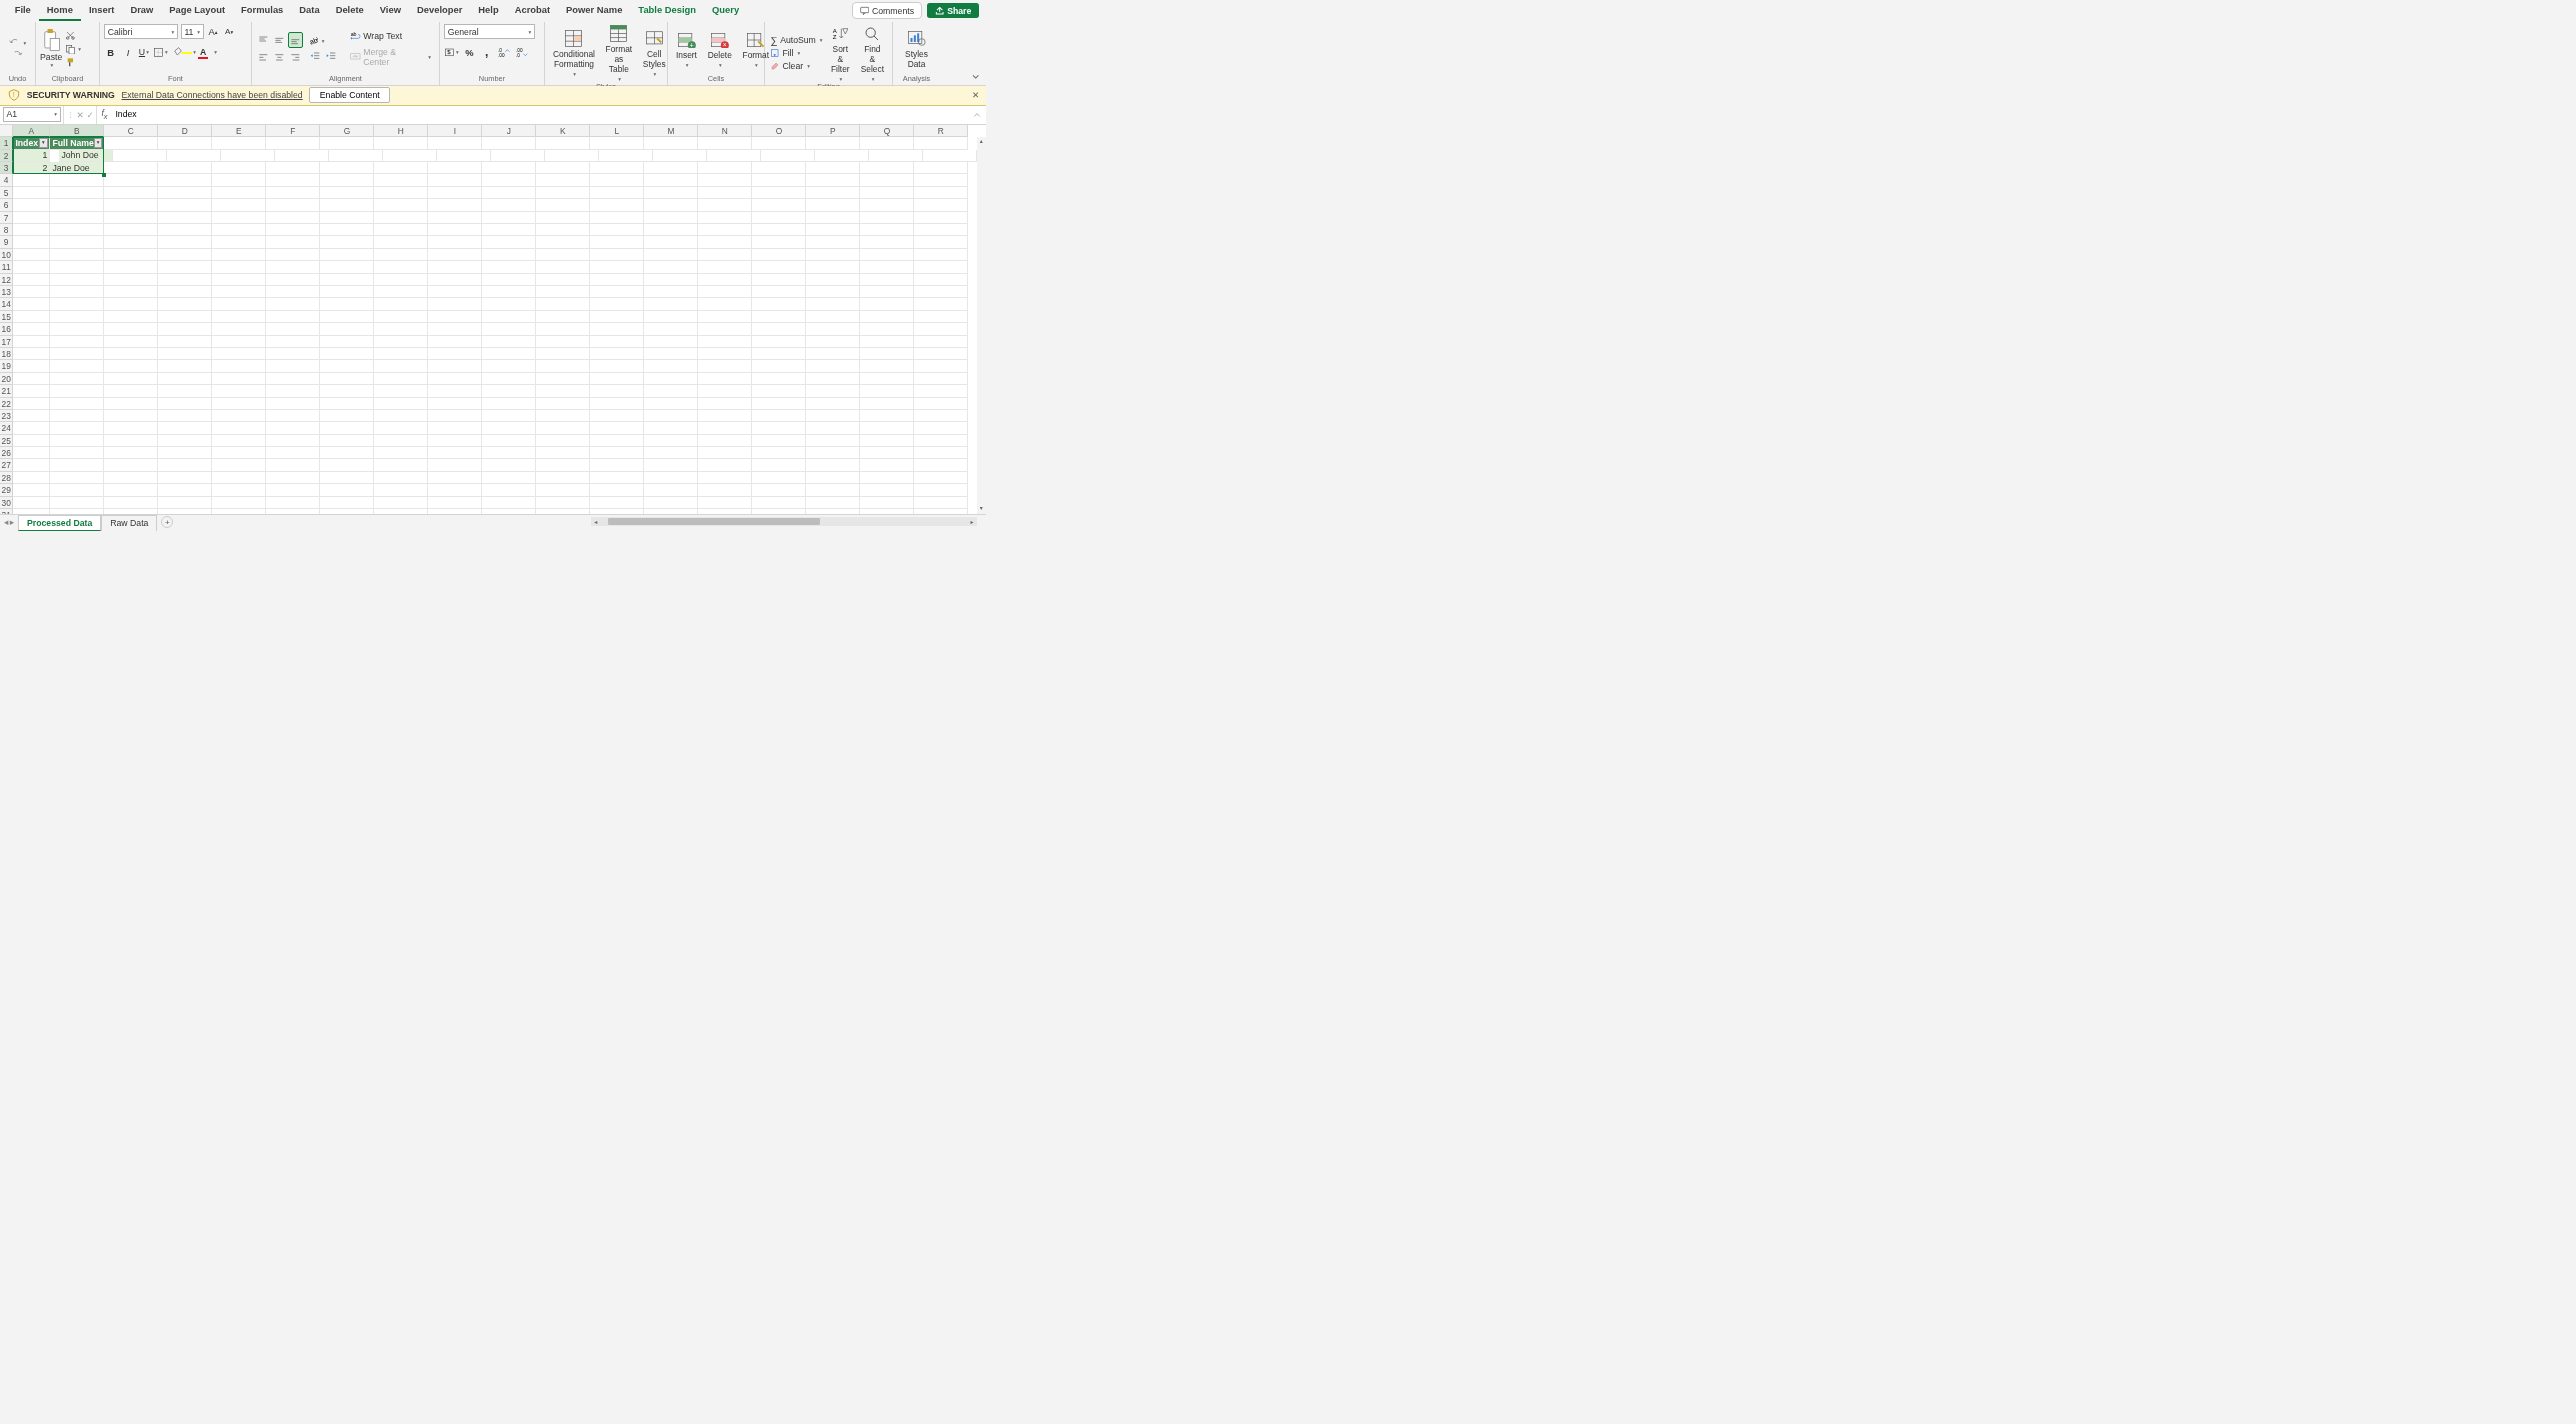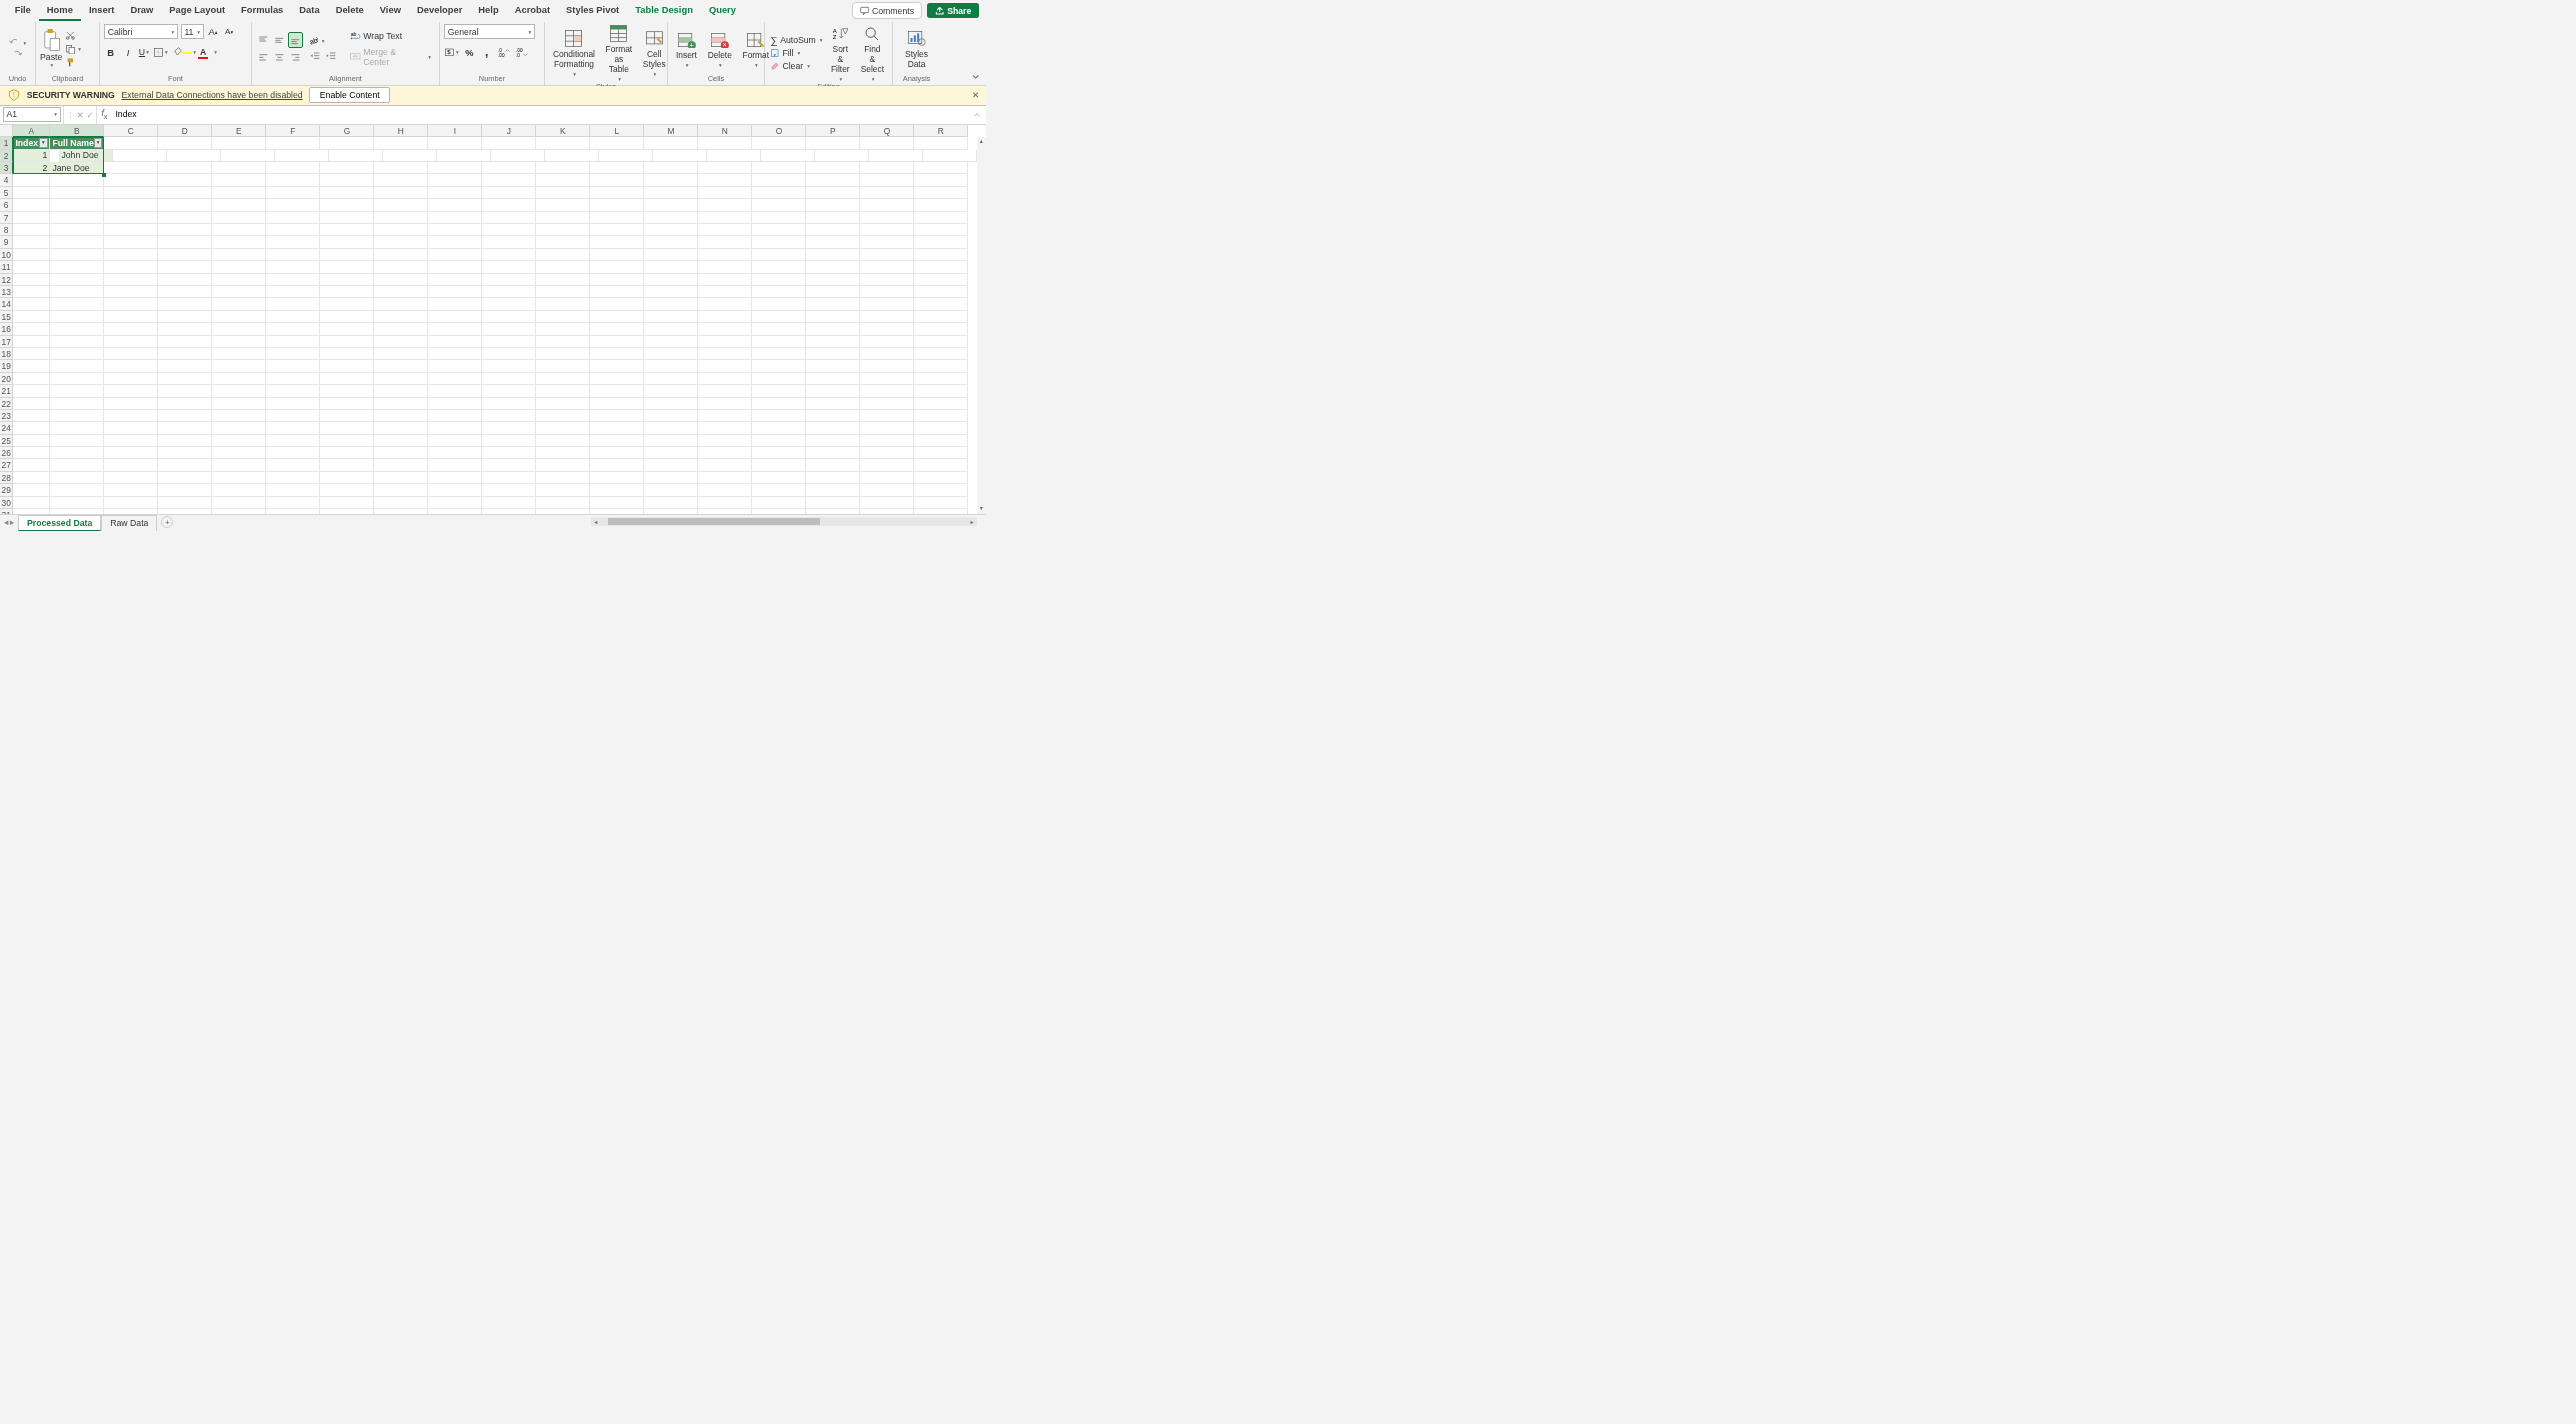--- a/index.html
+++ b/index.html
@@ -110,21 +110,21 @@
       <div class="tab">Insert</div>
       <div class="tab">Draw</div>
       <div class="tab">Page Layout</div>
       <div class="tab">Formulas</div>
       <div class="tab">Data</div>
       <div class="tab">Delete</div>
       <div class="tab">View</div>
       <div class="tab">Developer</div>
       <div class="tab">Help</div>
       <div class="tab">Acrobat</div>
-      <div class="tab">Styles Pivot</div>
+      <div class="tab">Power Name</div>
       <div class="tab green">Table Design</div>
       <div class="tab green">Query</div>
     </div>
   <div class="right">
     <div class="comments-btn">
       <svg width="9.4" height="9.4" viewBox="0 0 14 14">
           <rect x="1" y="2" width="12" height="8" rx="1" fill="none" stroke="#444"></rect>
           <path d="M5 10 L5 13 L8 10" fill="none" stroke="#444"></path>
         </svg>
       <span>Comments</span>

